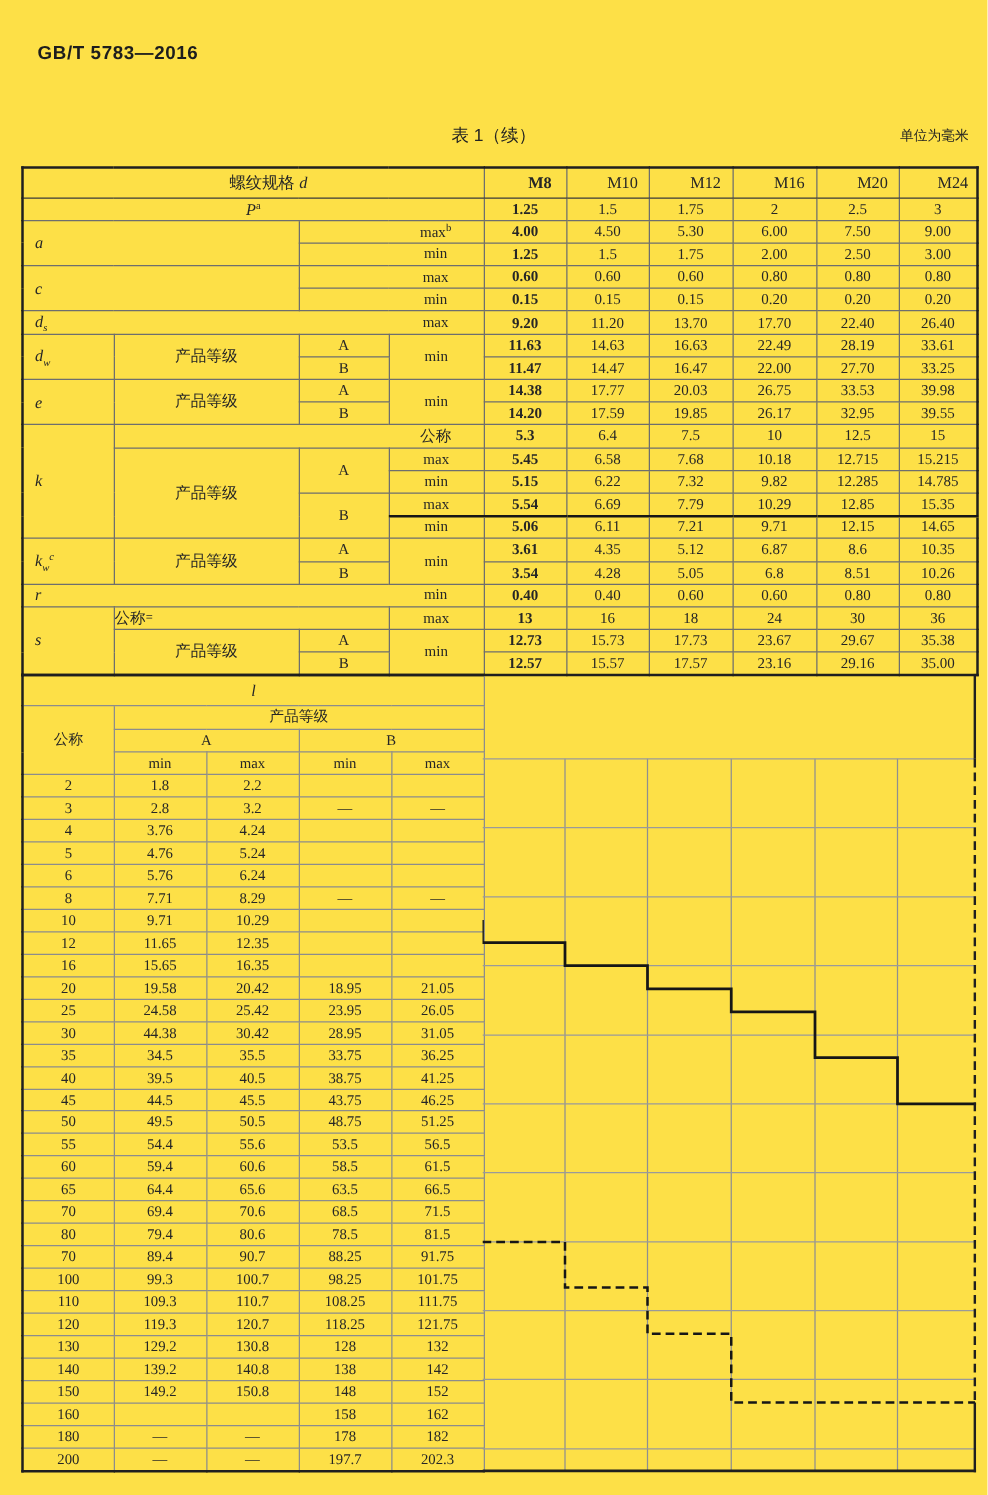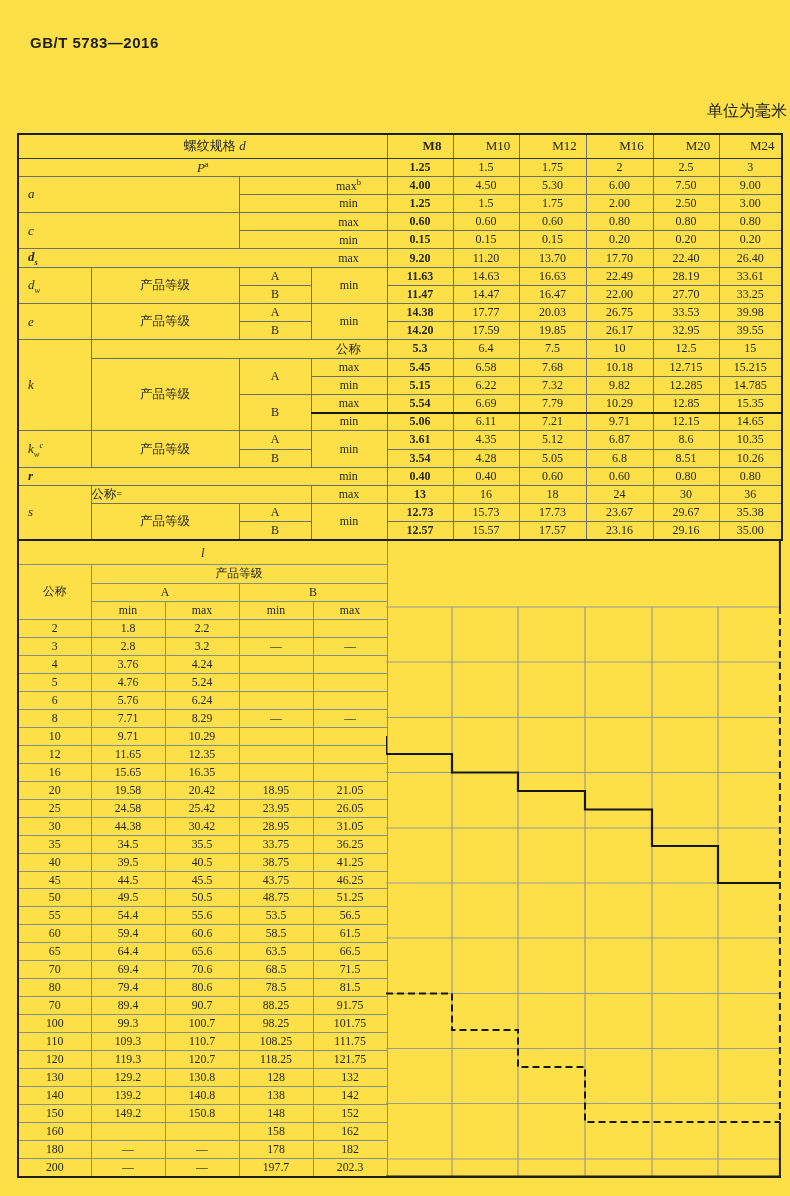--- a/index.html
+++ b/index.html
@@ -2,37 +2,37 @@
 <html><head>
 <meta charset="utf-8">
 <style>
   html,body{margin:0;padding:0;background:#ffffff;}
   .page{position:relative;width:790px;height:1196px;background:#fde047;overflow:hidden;
         font-family:"Liberation Serif",serif;color:#262626;}
   .docnum{position:absolute;left:30px;top:34px;font-family:"Liberation Sans",sans-serif;
           font-weight:bold;font-size:15px;letter-spacing:.5px;color:#1d1d1d;}
   .caption{position:absolute;left:0;right:0;top:100px;text-align:center;
            font-family:"Liberation Sans",sans-serif;font-size:14px;color:#222;}
-  .unitnote{position:absolute;right:3px;top:101px;font-family:Liberation Mono, monospace;
-            font-size:16px;color:#222;}
+  .unitnote{position:absolute;right:15px;top:101px;font-family:Liberation Mono, monospace;
+            font-size:11px;color:#222;}
   table{border-collapse:collapse;table-layout:fixed;position:absolute;}
   td{border:1px solid #6e6e6e;text-align:center;vertical-align:middle;padding:0;
      font-size:12px;color:#262626;overflow:hidden;white-space:nowrap;}
   sup,sub{font-size:8.5px;}
   .ital{font-style:italic;font-size:13px;font-family:"Liberation Serif",serif;}
   .cjk{font-family:"Liberation Sans",sans-serif;font-size:12.5px;}
   
   .uppertable{left:17px;top:133px;width:764px;height:407px;border:2px solid #1f1f1f;}
   .uppertable tr{height:18.2px;}
   .uppertable tr.hrow{height:24px;}
   .hrow td{border-bottom:1.5px solid #3a3a3a;font-size:13px;padding-left:24px;}
   .sym{text-align:left;padding-left:9px;}
   .relc{position:relative;}
   .zone{position:absolute;right:0;top:50%;transform:translateY(-50%);width:76px;text-align:center;}
-  .symspan{position:absolute;left:9px;top:50%;transform:translateY(-50%);font-weight:bold;}
+  .symspan{position:absolute;left:9px;top:50%;transform:translateY(-50%);}
   .nomright{text-align:left;padding-right:9px;}
   .eqsmall{font-size:10px;vertical-align:1px;}
   tr.sec td{border-top:1.5px solid #3a3a3a;}
   tr.thick td{border-bottom:2.5px solid #161616;}
   td.c0{border-left:1.5px solid #3a3a3a;font-weight:bold;}
   
   .ltable{left:17px;top:539px;width:369px;height:639px;border:2px solid #1f1f1f;
           border-right:1.5px solid #3a3a3a;}
   .ltable td{border:1px solid #8c8c8c;font-size:11.8px;}
   .ltable tr.lh1{height:22px;}
@@ -41,20 +41,21 @@
   .ltable tr.lh4{height:14px;}
   .ltable tr.grp td{border-top:1.4px solid #4f4f4f;}
   .rangesvg{position:absolute;left:386px;top:539px;}
 </style>
 </head>
 <body>
 
 <div class="page">
 
   <div class="docnum">GB/T 5783—2016</div>
+  <div class="caption">表 1（续）</div>
   <div class="unitnote">单位为毫米</div>
 
   <table class="uppertable">
     <colgroup>
       <col style="width:73px">
         <col style="width:148px">
         <col style="width:72px">
         <col style="width:76px">
       <col style="width:66px">
         <col style="width:66px">

